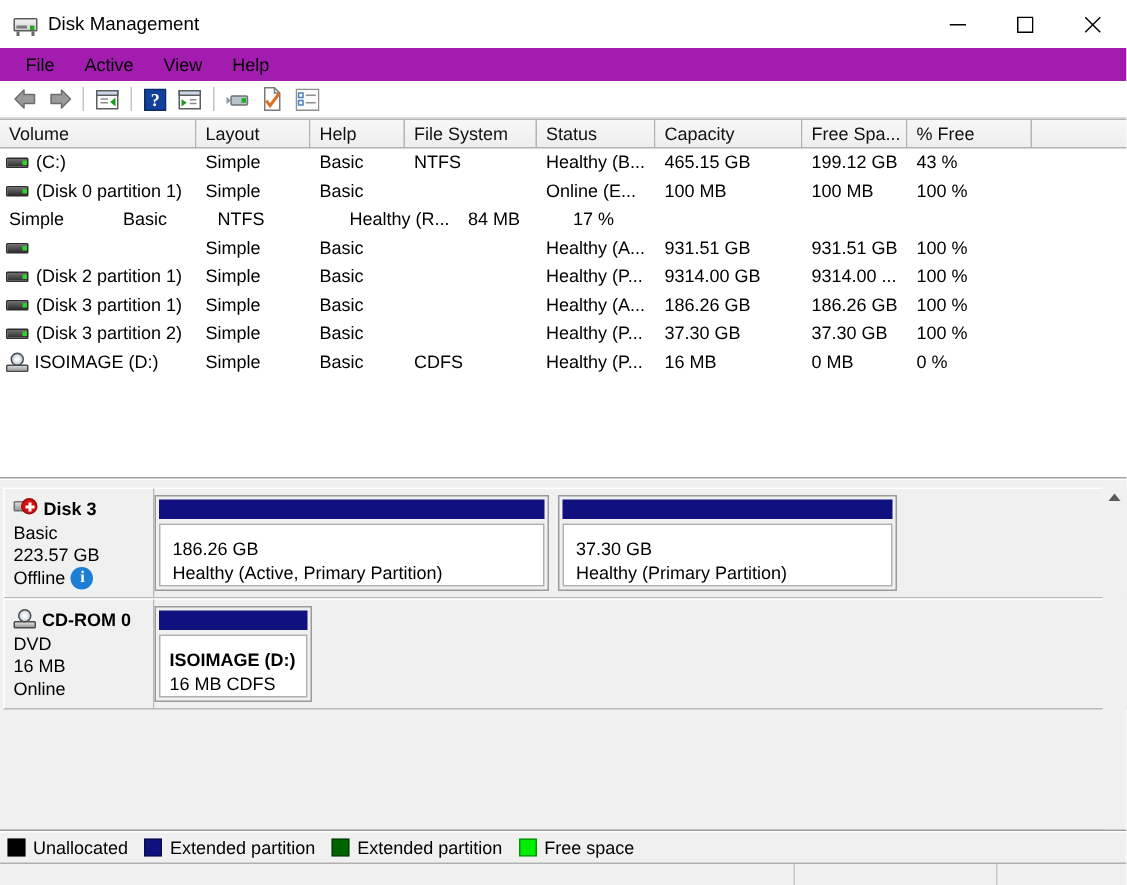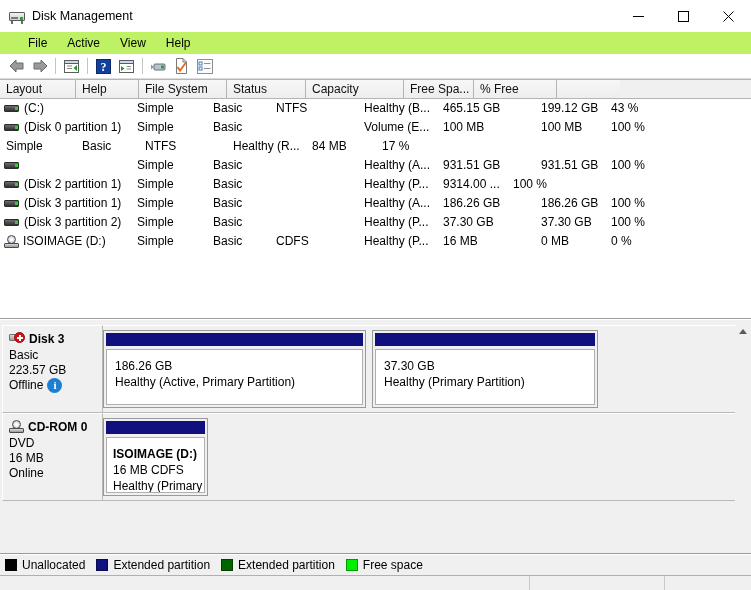--- a/index.html
+++ b/index.html
@@ -80,22 +80,22 @@
     justify-content: center;
     background: transparent;
   }
   .win-btn svg { display: block; }
 
   
   .menubar {
     height: 22px;
     display: flex;
     align-items: center;
-    padding-left: 19px;
-    background: #bef264;
+    padding-left: 8px;
+    background: #a21caf;
     font-size: 12px;
   }
   .menu-item {
     padding: 2px 9px;
     margin-right: 2px;
     color: #000000;
     line-height: 16px;
   }
 
   
@@ -216,21 +216,21 @@
   .graph-area {
     position: relative;
     height: 228px;
     background: #f0f0f0;
     overflow: hidden;
     border-bottom: 1px solid #9a9a9a;
   }
   .disk-row {
     display: flex;
     margin: 0 0 0 2px;
-    height: 88px;
+    height: 74px;
   }
   .disk-info {
     width: 101px;
     box-sizing: border-box;
     border: 1px solid #b8b8b8;
     border-top-color: #ffffff;
     border-left-color: #ffffff;
     background: #f0f0f0;
     padding: 6px 0 0 6px;
     flex: none;
@@ -518,20 +518,21 @@
       <rect x="2" y="3" width="3" height="3" fill="none" stroke="#4a7fbf"></rect>
       <rect x="2" y="8" width="3" height="3" fill="none" stroke="#4a7fbf"></rect>
       <line x1="7" y1="4.5" x2="13.5" y2="4.5" stroke="#8f8f8f"></line>
       <line x1="7" y1="9.5" x2="13.5" y2="9.5" stroke="#8f8f8f"></line>
     </svg>
   </div>
 </div>
 
 <div class="list-area">
   <div class="list-header">
+    <div class="hcell" style="width:131px">Volume</div>
     <div class="hcell" style="width:76px">Layout</div>
     <div class="hcell" style="width:63px">Help</div>
     <div class="hcell" style="width:88px">File System</div>
     <div class="hcell" style="width:79px">Status</div>
     <div class="hcell" style="width:98px">Capacity</div>
     <div class="hcell" style="width:70px">Free Spa...</div>
     <div class="hcell" style="width:83px">% Free</div>
     <div class="hcell" style="width:63px;border-right:none"></div>
   </div>
 
@@ -558,21 +559,21 @@
       <div class="cell vol" style="width:131px">
         <span class="vol-ico">
             <span class="body"></span>
             <span class="lt"></span>
           </span>
         <span>(Disk 0 partition 1)</span>
       </div>
       <div class="cell" style="width:76px">Simple</div>
       <div class="cell" style="width:63px">Basic</div>
       <div class="cell" style="width:88px"></div>
-      <div class="cell" style="width:79px">Volume (E...</div>
+      <div class="cell" style="width:79px">Online (E...</div>
       <div class="cell" style="width:98px">100 MB</div>
       <div class="cell" style="width:70px">100 MB</div>
       <div class="cell" style="width:83px">100 %</div>
     </div>
 
     <div class="row">
       <div class="cell" style="width:76px">Simple</div>
       <div class="cell" style="width:63px">Basic</div>
       <div class="cell" style="width:88px">NTFS</div>
       <div class="cell" style="width:79px">Healthy (R...</div>
@@ -601,20 +602,21 @@
         <span class="vol-ico">
             <span class="body"></span>
             <span class="lt"></span>
           </span>
         <span>(Disk 2 partition 1)</span>
       </div>
       <div class="cell" style="width:76px">Simple</div>
       <div class="cell" style="width:63px">Basic</div>
       <div class="cell" style="width:88px"></div>
       <div class="cell" style="width:79px">Healthy (P...</div>
+      <div class="cell" style="width:98px">9314.00 GB</div>
       <div class="cell" style="width:70px">9314.00 ...</div>
       <div class="cell" style="width:83px">100 %</div>
     </div>
 
     <div class="row">
       <div class="cell vol" style="width:131px">
         <span class="vol-ico">
             <span class="body"></span>
             <span class="lt"></span>
           </span>

